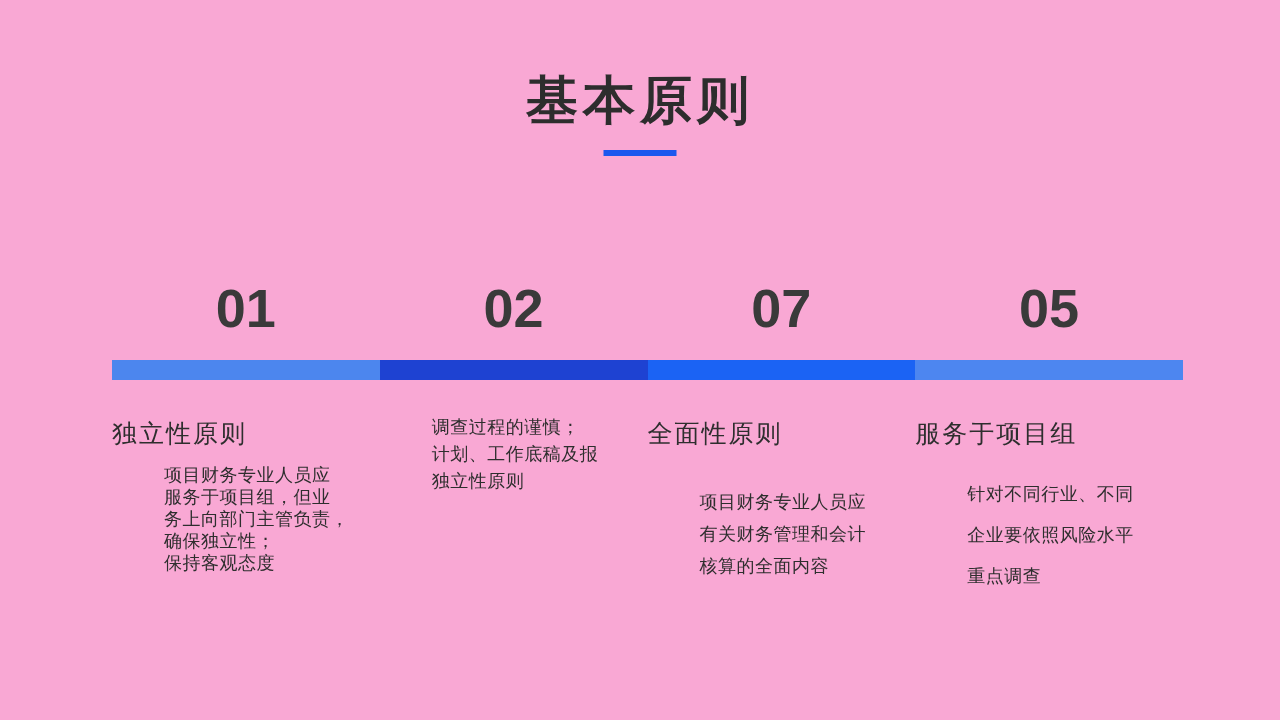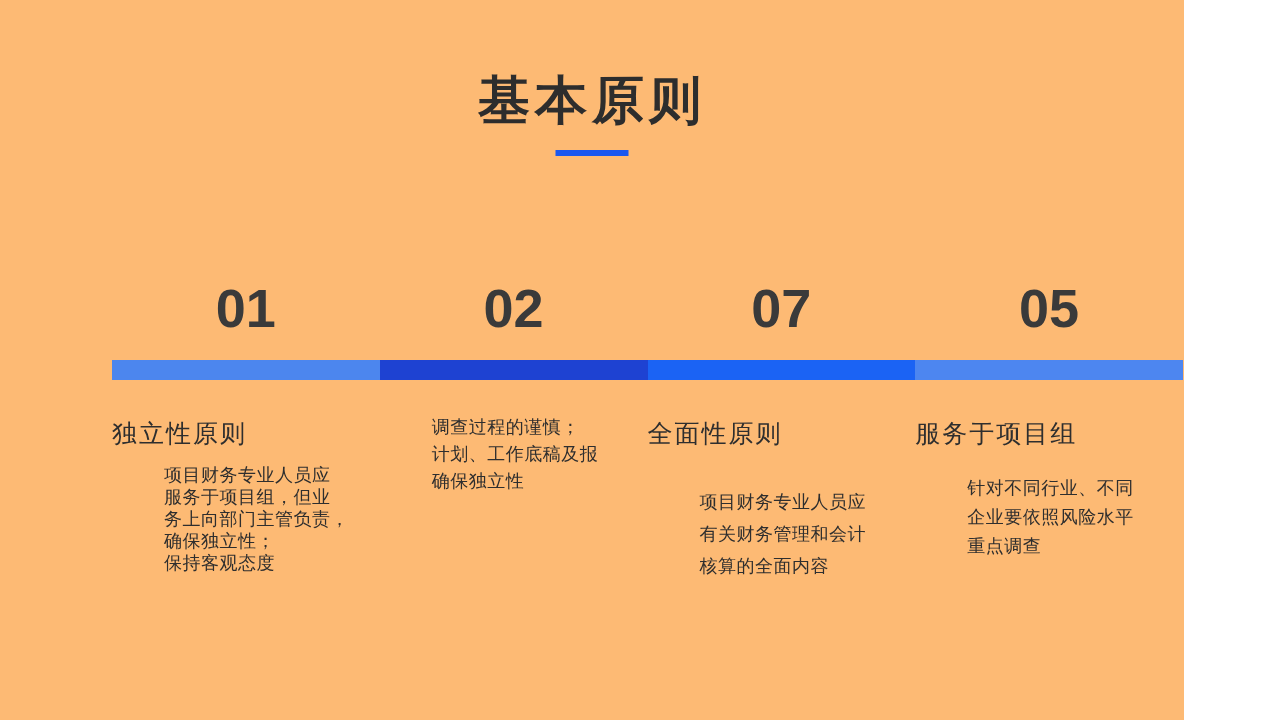--- a/index.html
+++ b/index.html
@@ -1,23 +1,23 @@
 <!DOCTYPE html>
 <html><head>
 <meta charset="utf-8">
 <style>
   * { margin: 0; padding: 0; box-sizing: border-box; }
   html, body { width: 1280px; height: 720px; background: #ffffff; }
   body { font-family: "Liberation Sans", sans-serif; position: relative; overflow: hidden; }
 
   .slide {
     position: relative;
-    width: 1184px;
+    width: 1280px;
     height: 720px;
-    background: #fdba74;
+    background: #f9a8d4;
   }
 
   .slide-title {
     position: absolute;
     top: 72px;
     left: 0;
     width: 100%;
     text-align: center;
     font-size: 52px;
     line-height: 56px;
@@ -84,21 +84,21 @@
     color: #2e2e2e;
     letter-spacing: 0.5px;
     white-space: pre-line;
     font-family: "Liberation Serif", serif;
   }
 
   
   .col-1 .col-body { margin-top: 16px; line-height: 22px; }
   .col-2 .col-body { margin-top: 34px; line-height: 27px; }
   .col-3 .col-body { margin-top: 38px; line-height: 32px; }
-  .col-4 .col-body { margin-top: 26px; line-height: 29px; }
+  .col-4 .col-body { margin-top: 26px; line-height: 41px; }
 </style>
 </head>
 <body>
 
 <div class="slide">
 
   <div class="slide-title">基本原则</div>
 
   <div class="title-underline" style="background: rgb(27, 87, 238);"></div>
 
@@ -113,21 +113,21 @@
 务上向部门主管负责，
 确保独立性；
 保持客观态度</div>
     </div>
 
     <div class="column col-2">
       <div class="col-number">02</div>
       <div class="bar-segment" style="background: rgb(30, 66, 210);"></div>
       <div class="col-body">调查过程的谨慎；
 计划、工作底稿及报
-确保独立性</div>
+独立性原则</div>
     </div>
 
     <div class="column col-3">
       <div class="col-number">07</div>
       <div class="bar-segment" style="background: rgb(27, 99, 244);"></div>
       <div class="col-heading">全面性原则</div>
       <div class="col-body">项目财务专业人员应
 有关财务管理和会计
 核算的全面内容</div>
     </div>

